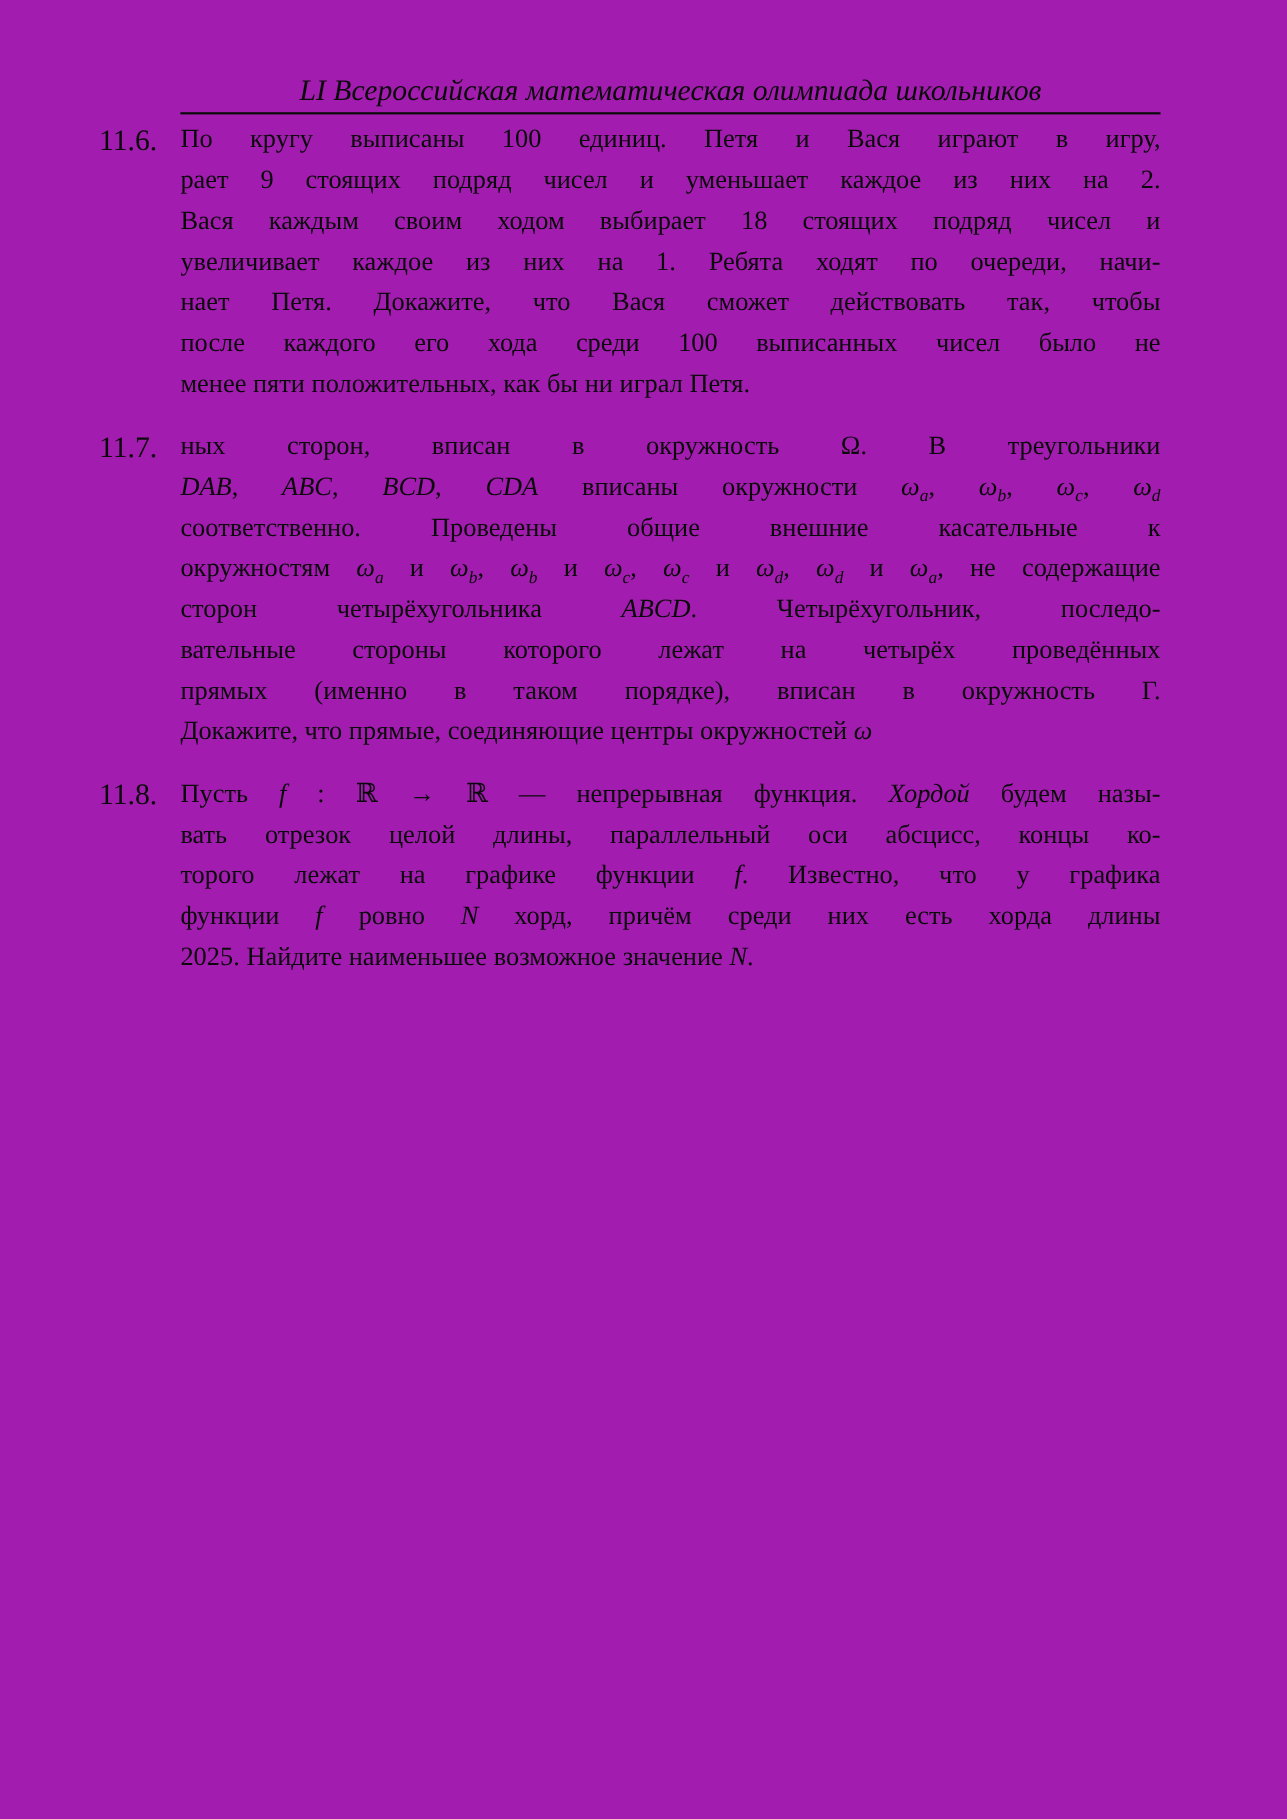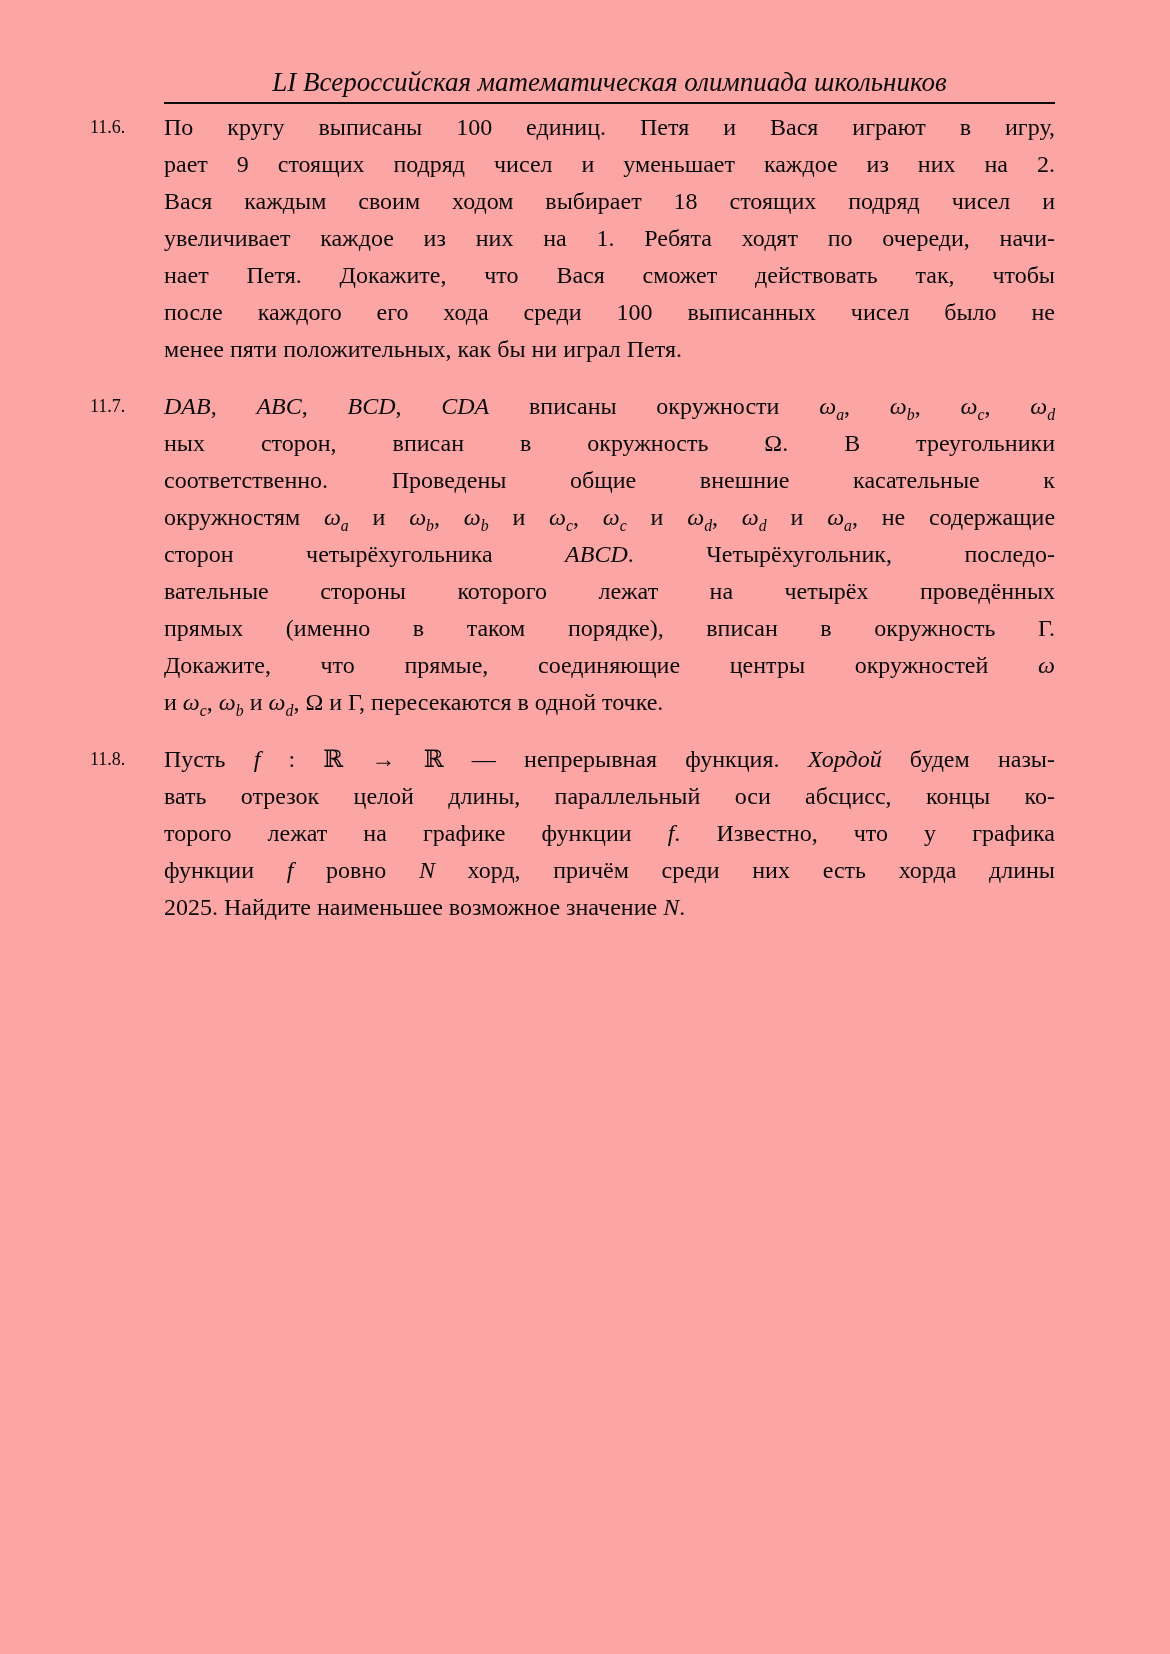--- a/index.html
+++ b/index.html
@@ -5,21 +5,21 @@
   html, body { margin: 0; padding: 0; }
   body {
     width: 1170px; height: 1654px;
     background: #ffffff; color: #0a0a0a;
     font-family: "Liberation Serif", "DejaVu Serif", "DejaVu Sans", serif;
   }
   .page {
     position: relative;
     width: 1170px; height: 1654px;
     overflow: hidden;
-    background: #fca5a5;
+    background: #a21caf;
   }
   .header-title {
     margin: 66px 0 0 164px;
     width: 891px;
     text-align: center;
     font-style: italic;
     font-size: 27px;
     line-height: 32px;
     white-space: nowrap;
   }
@@ -31,21 +31,21 @@
   }
   .problems { margin-top: 5px; }
   .problem {
     display: grid;
     grid-template-columns: 74px 891px;
     margin-left: 90px;
     width: 965px;
   }
   .problem + .problem { margin-top: 20px; }
   .problem-number {
-    font-size: 18px;
+    font-size: 27px;
     line-height: 37px;
     text-align: left;
   }
   .problem-body { width: 891px; }
   .line {
     font-size: 24px;
     line-height: 37px;
     text-align: justify;
     text-align-last: justify;
   }
@@ -70,29 +70,28 @@
           <div class="line">увеличивает каждое из них на 1. Ребята ходят по очереди, начи-</div>
           <div class="line">нает Петя. Докажите, что Вася сможет действовать так, чтобы</div>
           <div class="line">после каждого его хода среди 100 выписанных чисел было не</div>
           <div class="line">менее пяти положительных, как бы ни играл Петя.</div>
         </div>
   </div>
 
   <div class="problem">
     <div class="problem-number">11.7.</div>
     <div class="problem-body">
+          <div class="line">ных сторон, вписан в окружность Ω. В треугольники</div>
           <div class="line"><i>DAB</i>, <i>ABC</i>, <i>BCD</i>, <i>CDA</i> вписаны окружности <i>ω<sub>a</sub></i>, <i>ω<sub>b</sub></i>, <i>ω<sub>c</sub></i>, <i>ω<sub>d</sub></i></div>
-          <div class="line">ных сторон, вписан в окружность Ω. В треугольники</div>
           <div class="line">соответственно. Проведены общие внешние касательные к</div>
           <div class="line">окружностям <i>ω<sub>a</sub></i> и <i>ω<sub>b</sub></i>, <i>ω<sub>b</sub></i> и <i>ω<sub>c</sub></i>, <i>ω<sub>c</sub></i> и <i>ω<sub>d</sub></i>, <i>ω<sub>d</sub></i> и <i>ω<sub>a</sub></i>, не содержащие</div>
           <div class="line">сторон четырёхугольника <i>ABCD</i>. Четырёхугольник, последо-</div>
           <div class="line">вательные стороны которого лежат на четырёх проведённых</div>
           <div class="line">прямых (именно в таком порядке), вписан в окружность Γ.</div>
           <div class="line">Докажите, что прямые, соединяющие центры окружностей <i>ω</i></div>
-          <div class="line">и <i>ω<sub>c</sub></i>, <i>ω<sub>b</sub></i> и <i>ω<sub>d</sub></i>, Ω и Γ, пересекаются в одной точке.</div>
         </div>
   </div>
 
   <div class="problem">
     <div class="problem-number">11.8.</div>
     <div class="problem-body">
           <div class="line">Пусть <i>f</i> : ℝ → ℝ — непрерывная функция. <i>Хордой</i> будем назы-</div>
           <div class="line">вать отрезок целой длины, параллельный оси абсцисс, концы ко-</div>
           <div class="line">торого лежат на графике функции <i>f</i>. Известно, что у графика</div>
           <div class="line">функции <i>f</i> ровно <i>N</i> хорд, причём среди них есть хорда длины</div>

